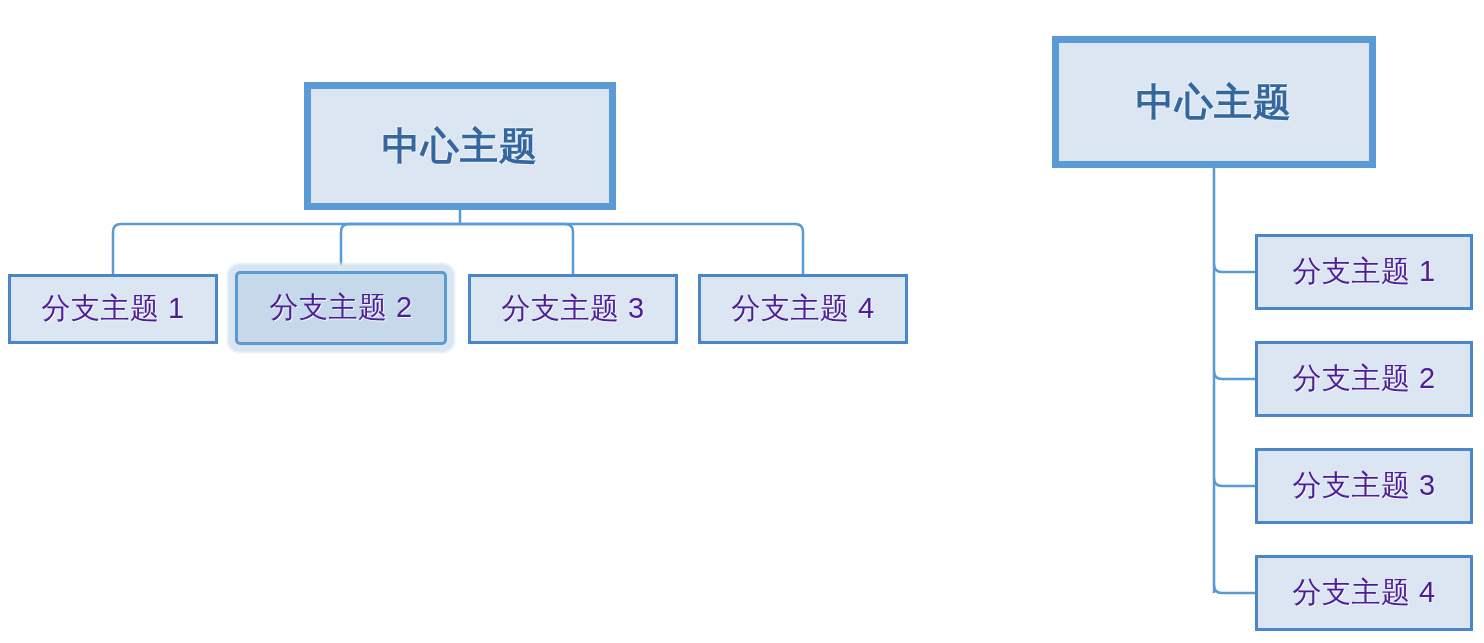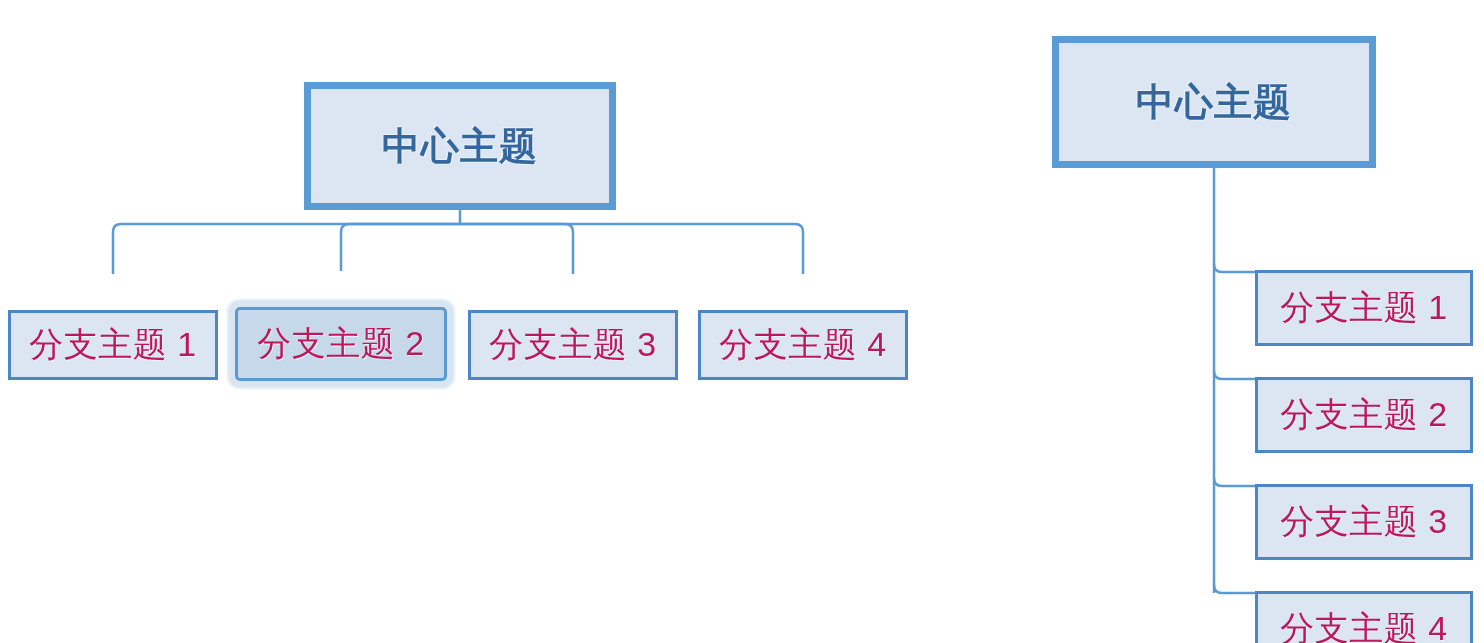--- a/index.html
+++ b/index.html
@@ -52,25 +52,24 @@
     font-weight: bold;
     color: #34679e;
     font-size: 38px;
     letter-spacing: 1px;
     text-shadow: 1px 1px 0 #eef3fa, -1px -1px 0 #eef3fa;
   }
 
   .node-branch {
     border: 3px solid #4a86c8;
     background: #dce6f2;
-    color: #be185d;
-    font-size: 34px;
+    color: #4c1d95;
+    font-size: 29px;
     letter-spacing: 0.5px;
     text-shadow: 1px 1px 0 #f2f6fb;
-    margin-top: 36px;
   }
 
   .node-branch.is-selected {
     border: 3px solid #5b9bd5;
     border-radius: 5px;
     background: #c6d9ea;
     box-shadow:
       0 0 0 4px #d9e5f0,
       0 0 0 6px #d9e5f0,
       0 0 2px 8px rgba(214, 227, 239, 0.75);

